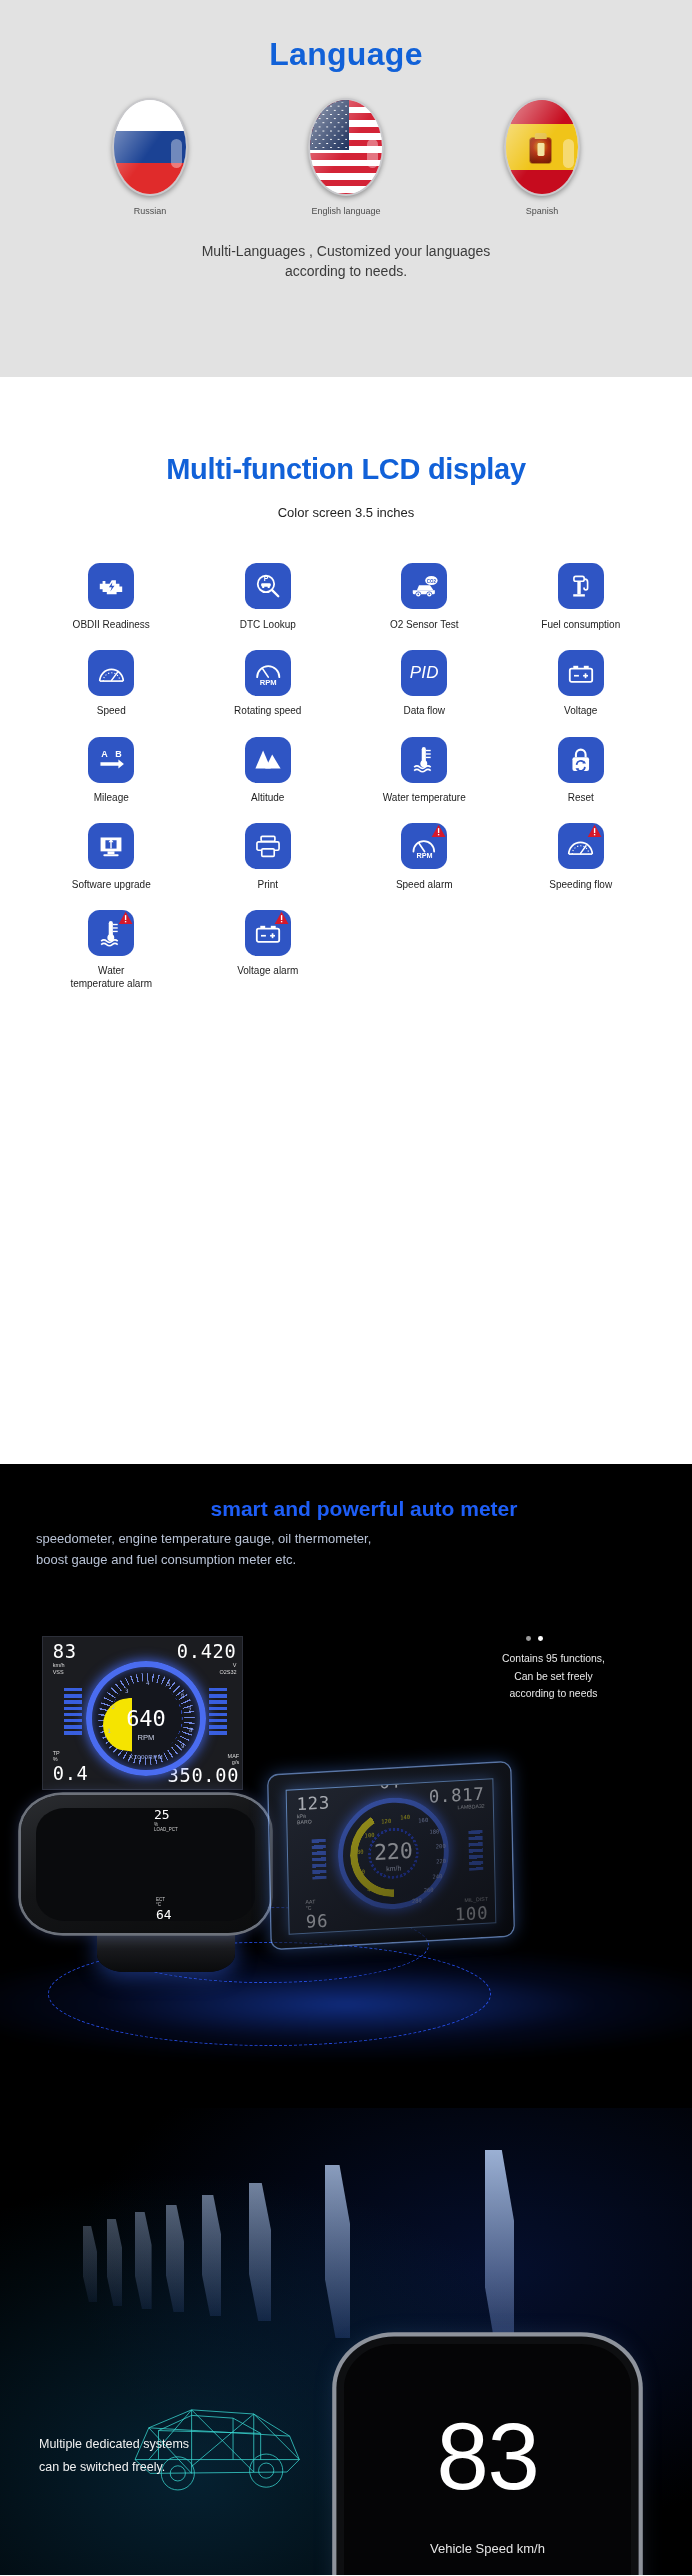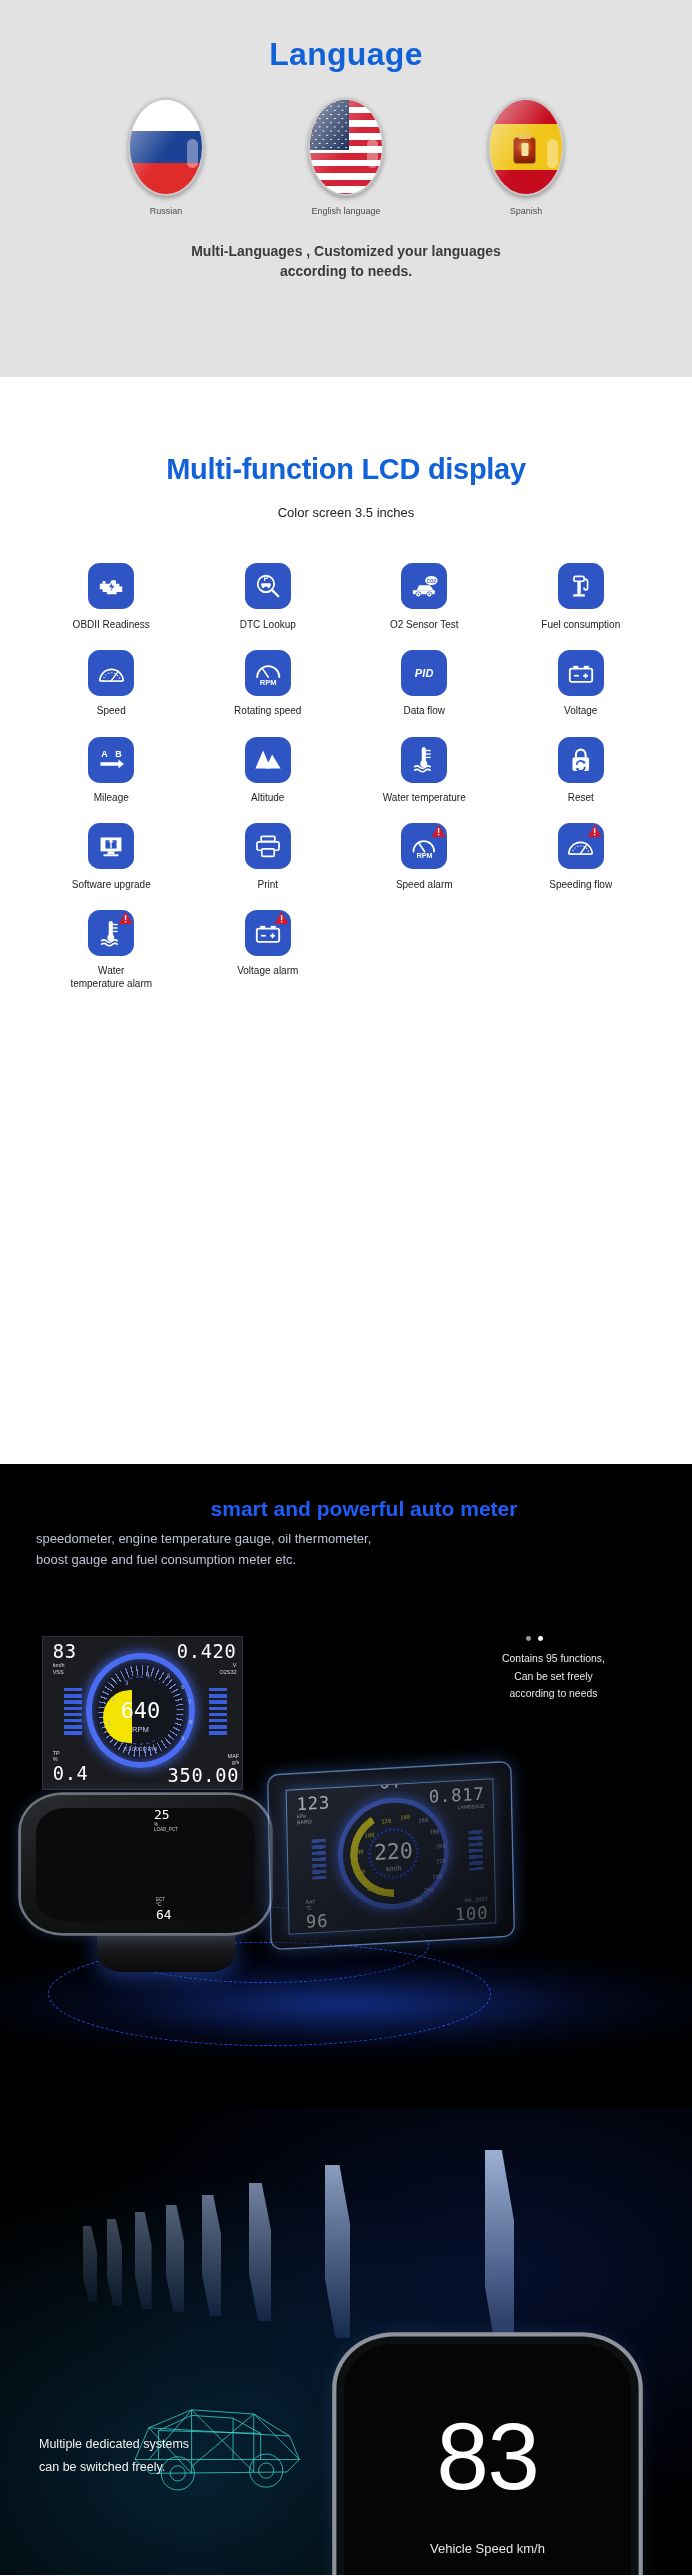--- a/index.html
+++ b/index.html
@@ -20,21 +20,21 @@
   .lang-title {
     font-size: 32px;
     font-weight: bold;
     color: #1161d8;
     padding-top: 36px;
     letter-spacing: 0.3px;
   }
   .flag-row {
     display: flex;
     justify-content: center;
-    gap: 55px;
+    gap: 71px;
     margin-top: 25px;
   }
   .flag-cell { width: 125px; text-align: center; }
   .flag-ellipse {
     width: 76px; height: 98px;
     margin: 0 auto;
     border-radius: 50%;
     position: relative;
     overflow: hidden;
     border: 2.8px solid #c9c9cc;
@@ -91,21 +91,20 @@
   .flag-label {
     margin-top: 9.7px;
     font-size: 9px;
     color: #4d4d4d;
   }
   .lang-caption {
     margin-top: 25px;
     font-size: 14px;
     color: #3b3b3b;
     line-height: 1.45;
-    font-weight: bold;
   }
 
   
   .sec-lcd {
     height: 1087px;
     background: #ffffff;
     text-align: center;
     position: relative;
   }
   .lcd-title {
@@ -133,22 +132,22 @@
     margin: 0 auto;
     background: #2f55c4;
     border-radius: 11.8px;
     display: flex;
     align-items: center;
     justify-content: center;
     position: relative;
   }
   .icon-tile svg { display:block; }
   .icon-tile .pid-text {
-    color:#fff; font-style: italic; font-weight: bold;
-    font-size: 11px; letter-spacing: 0.3px;
+    color:#fff; font-style: italic; font-weight: normal;
+    font-size: 17px; letter-spacing: 0.3px;
     font-family: "Liberation Sans", sans-serif;
   }
   .warn-badge { position:absolute; right:1.4px; top:0.7px; }
   .icon-label {
     margin-top: 8.3px;
     font-size: 10px;
     color: #222;
     line-height: 1.3;
   }
 
@@ -186,22 +185,22 @@
   }
   .lcdA .corner { position: absolute; font-family: "DejaVu Sans Mono", monospace; }
   .lcdA .big { font-size: 18.7px; letter-spacing: 0.7px; }
   .lcdA .unit { font-size: 5.5px; line-height: 1.15; color: #dcdcdc; font-family: "Liberation Sans", sans-serif; }
   .cA-tl { left: 9.7px; top: 4.2px; text-align: left; }
   .cA-tr { right: 5.5px; top: 4.2px; text-align: right; }
   .cA-bl { left: 9.7px; bottom: 5.5px; text-align: left; }
   .cA-br { right: 2.8px; bottom: 2.8px; text-align: right; }
 
   .gaugeA {
-    position:absolute; left: 43px; top: 16px;
-    width: 109px; height: 115px;
+    position:absolute; left: 43px; top: 24px;
+    width: 120px; height: 115px;
     border-radius: 50%;
     border: 6.2px solid #4a6cf0;
     box-shadow: 0 0 11px 2.1px rgba(70,105,240,.75), inset 0 0 8.3px rgba(70,105,240,.6);
     background: radial-gradient(circle at 50% 50%, #14161d 55%, #1c2030 100%);
   }
   .gaugeA .ticks, .gaugeB .ticks {
     position:absolute; inset: 5.5px; border-radius:50%;
     background:
       repeating-conic-gradient(from -100deg, #7b93f5 0deg 1.6deg, transparent 1.6deg 7.2deg);
     -webkit-mask: radial-gradient(circle, transparent 56%, #000 57%, #000 73%, transparent 74%);

